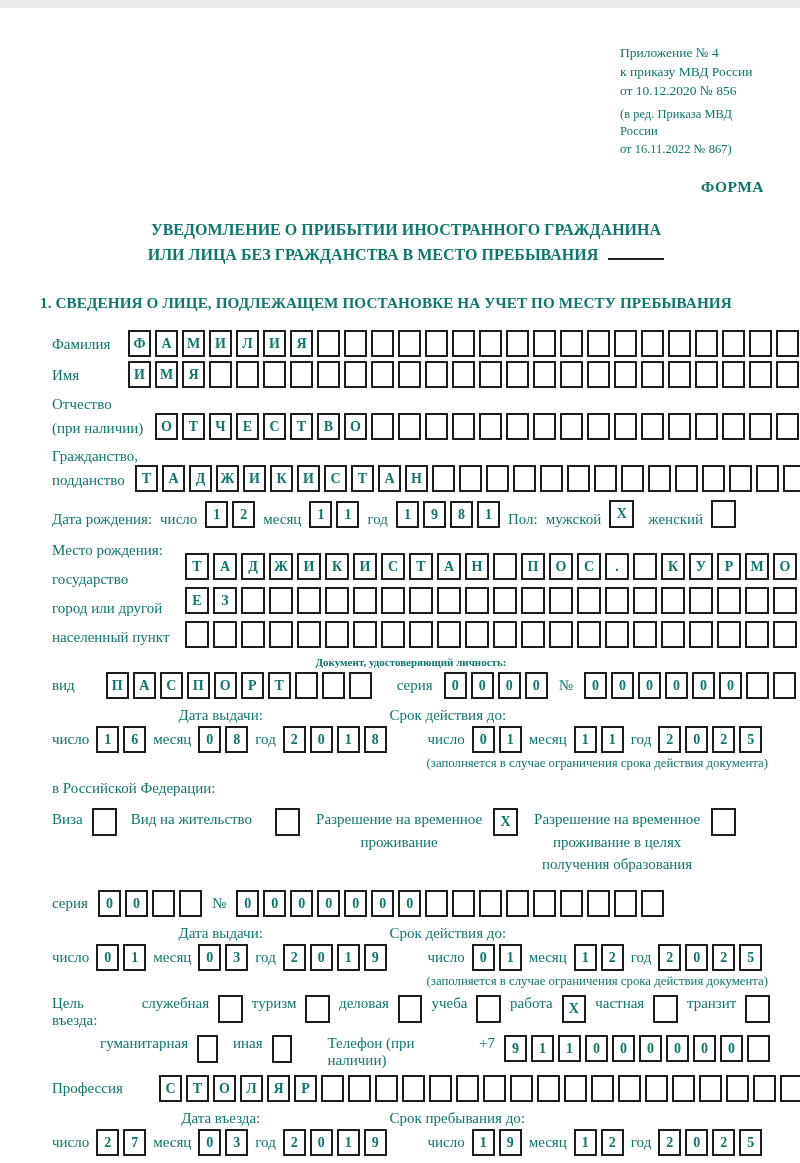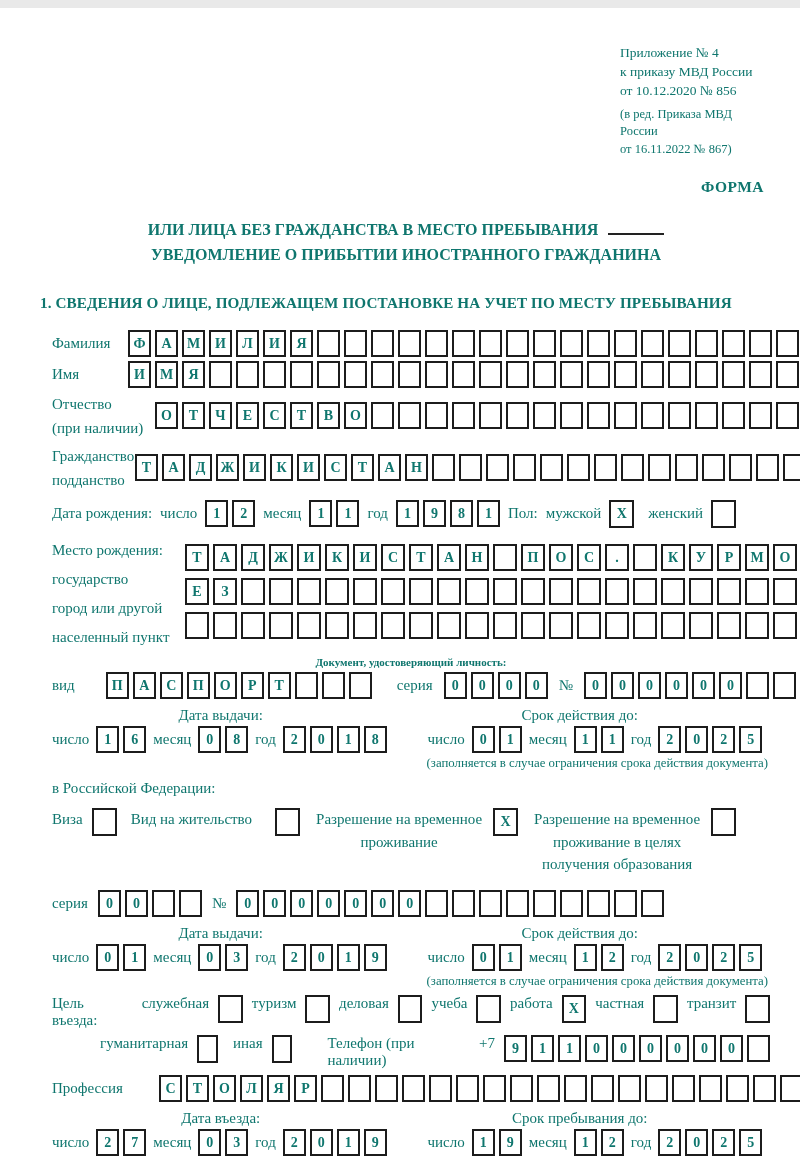--- a/index.html
+++ b/index.html
@@ -9,38 +9,38 @@
     position:relative;box-sizing:border-box;padding:36px 30px 0 52px;overflow:hidden;
   }
   .top-right{margin-left:568px;font-size:13.5px;line-height:1.4;}
   .top-right .amend{font-size:12.5px;margin-top:5px;line-height:1.4;}
   .forma{text-align:right;margin:20px 6px 0 0;font-weight:bold;font-size:15.5px;letter-spacing:.5px;}
   .title{text-align:center;font-weight:bold;font-size:16px;line-height:1.55;margin:22px 0 0 -10px;}
   .blank-line{display:inline-block;width:56px;border-bottom:2px solid #222;margin-left:10px;}
   .section1{font-weight:bold;font-size:15.2px;margin:26px 0 0 -12px;letter-spacing:.1px;}
 
   .form{margin-top:18px;font-size:15px;}
-  .row{display:flex;align-items:center;margin-bottom:4px;}
+  .row{display:flex;align-items:flex-end;margin-bottom:4px;}
   .lbl{flex:0 0 auto;line-height:26px;}
   .lbl2{line-height:24px;}
   .boxrow{display:inline-flex;gap:4px;flex:0 0 auto;}
   .cell{
     display:inline-block;width:19px;height:23px;border:2px solid #1c1c1c;
     text-align:center;line-height:23px;font-size:14px;font-weight:600;background:#fff;
   }
   .wide .cell{width:20px;}
   .checkbox{
     display:inline-block;width:21px;height:24px;border:2px solid #1c1c1c;
     text-align:center;line-height:24px;font-size:14px;font-weight:600;background:#fff;vertical-align:middle;
   }
   .gap6{margin-bottom:7px;}
 
   .dhead-row{display:flex;margin:8px 0 2px 0;}
   .dhead-left{width:47%;text-align:center;}
-  .dhead-right{width:53%;text-align:center;}
+  .dhead-right{width:53%;text-align:left;}
   .date-row{display:flex;align-items:center;}
   .dgroup{display:flex;align-items:center;gap:7px;}
   .dgroup.left{width:47%;}
   .dgroup.right{width:53%;padding-left:38px;box-sizing:border-box;}
   .note-right{text-align:right;font-size:12.8px;margin:3px 2px 6px 0;}
 
   .opts{display:flex;align-items:flex-start;gap:14px;margin-top:8px;}
   .opt{display:flex;align-items:flex-start;gap:9px;}
   .opt .olbl{line-height:1.5;}
   .opt .center2{max-width:170px;text-align:center;}
@@ -60,24 +60,24 @@
     <div>от 10.12.2020 № 856</div>
     <div class="amend">
       <div>(в ред. Приказа МВД России</div>
       <div>от 16.11.2022 № 867)</div>
     </div>
   </div>
 
   <div class="forma">ФОРМА</div>
 
   <div class="title">
+    <div>УВЕДОМЛЕНИЕ О ПРИБЫТИИ ИНОСТРАННОГО ГРАЖДАНИНА</div>
     <div>
       <span>ИЛИ ЛИЦА БЕЗ ГРАЖДАНСТВА В МЕСТО ПРЕБЫВАНИЯ</span><span class="blank-line"></span>
     </div>
-    <div>УВЕДОМЛЕНИЕ О ПРИБЫТИИ ИНОСТРАННОГО ГРАЖДАНИНА</div>
   </div>
 
   <div class="section1">1. СВЕДЕНИЯ О ЛИЦЕ, ПОДЛЕЖАЩЕМ ПОСТАНОВКЕ НА УЧЕТ ПО МЕСТУ ПРЕБЫВАНИЯ</div>
 
   <div class="form">
 
     <div class="row">
       <div class="lbl" style="width:76px;">Фамилия</div>
       <div class="boxrow">
           <span class="cell">Ф</span>
@@ -199,21 +199,21 @@
           <span class="cell"></span>
           <span class="cell"></span>
           <span class="cell"></span>
           <span class="cell"></span>
           <span class="cell"></span>
           <span class="cell"></span>
           <span class="cell"></span>
         </div>
     </div>
 
-    <div class="row" style="align-items:center;margin:8px 0 8px 0;gap:8px;">
+    <div class="row" style="margin:8px 0 8px 0;gap:8px;">
       <span>Дата рождения:</span>
       <span>число</span>
       <span class="boxrow">
           <span class="cell">1</span>
           <span class="cell">2</span>
         </span>
       <span>месяц</span>
       <span class="boxrow">
           <span class="cell">1</span>
           <span class="cell">1</span>

